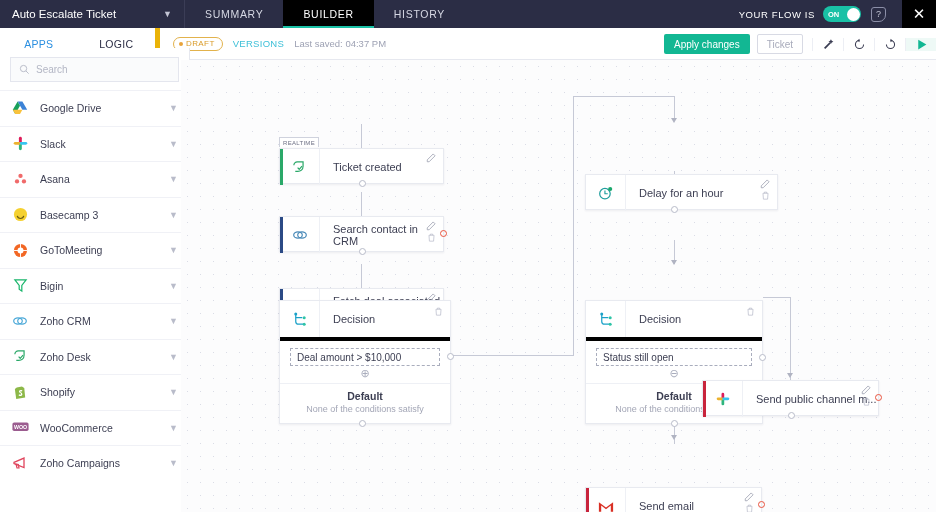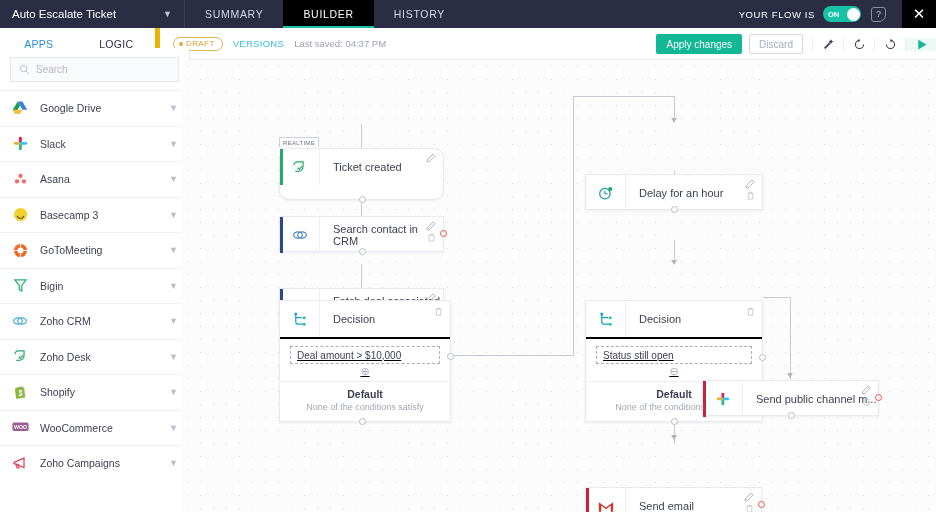--- a/index.html
+++ b/index.html
@@ -152,21 +152,21 @@
   .node-actions .ac { color: #9da0b0; line-height: 1; }
   .err-dot {
     position: absolute; width: 7px; height: 7px; border-radius: 50%;
     border: 1.3px solid #e8543f; right: -4px; top: 13px;
   }
   .realtime-badge {
     position: absolute; top: -12px; left: -1px; font-size: 6px; color: #6d7085;
     border: 1px solid #cfd2dd; border-bottom: none; background: #fff;
     padding: 1.5px 3px 1px 3px; letter-spacing: .3px;
   }
-  .dec-body { border-top: 2px solid #000000; padding: 7px 10px 0 10px; text-decoration: underline; }
+  .dec-body { border-top: 4px solid #000000; padding: 7px 10px 0 10px; }
   .cond-box {
     border: 1px dashed #a9adbd; height: 18px; display: flex; align-items: center;
     padding: 0 6px; font-size: 10px; color: #3c3e52;
   }
   .dec-plus {
     text-align: center; margin-top: 2px; color: #a9adbd; font-size: 11px; line-height: 1;
   }
   .dec-default {
     border-top: 1px solid #eef0f5; margin-top: 4px; padding: 6px 0 9px 0; text-align: center;
   }
@@ -233,21 +233,21 @@
   <div class="statusrow">
     <div class="draft-pill">
       <span class="dot"></span>
       <span>DRAFT</span>
     </div>
     <span class="versions-link">VERSIONS</span>
     <span class="saved-text">Last saved: 04:37 PM</span>
   </div>
   <div class="toolbar-right">
     <button class="apply-btn">Apply changes</button>
-    <button class="discard-btn">Discard</button>
+    <button class="discard-btn">Ticket</button>
     <div class="tool-icon">
       <svg class="svgico" width="13" height="13" viewBox="0 0 16 16">
           <path d="M11 1.5l1 2 2 1-2 1-1 2-1-2-2-1 2-1z" fill="#3a3c52"></path>
           <path d="M9.2 5.3L2.5 12 4 13.5l6.7-6.7z" fill="#3a3c52"></path>
         </svg>
     </div>
     <div class="tool-icon">
       <svg class="svgico" width="13" height="13" viewBox="0 0 16 16">
           <path d="M8 3a5 5 0 1 0 5 5" stroke="#3a3c52" stroke-width="1.3" fill="none"></path>
           <path d="M8 0.8v4.4L5.3 3z" fill="#3a3c52"></path>
@@ -424,21 +424,21 @@
   <div class="conn v" style="left:493px; top:180px; height:24px;"></div>
   <div class="arrow" style="left:490px; top:200px;"></div>
 
   <div class="conn v" style="left:493px; top:356px; height:28px;"></div>
   <div class="arrow" style="left:490px; top:375px;"></div>
 
   <div class="conn h" style="left:582px; top:237px; width:27px;"></div>
   <div class="conn v" style="left:609px; top:237px; height:83px;"></div>
   <div class="arrow" style="left:606px; top:313px;"></div>
 
-  <div class="node" style="left:98px; top:88px; width:165px; height:52px;border-radius:10px;">
+  <div class="node" style="left:98px; top:88px; width:165px; height:36px;">
     <div class="realtime-badge">REALTIME</div>
     <div class="node-head">
       <div class="node-accent" style="background:#2aa868;"></div>
       <div class="node-ico">
         <svg class="svgico" width="15" height="15" viewBox="0 0 16 16">
             <path d="M2 5.5c0-2 1.6-3.4 3.6-3.4h6.2v4.6c0 3.4-2.6 5.4-5.6 5.4H3.5" fill="none" stroke="#2aa868" stroke-width="1.3"></path>
             <path d="M6 8.2l1.7 1.7 3-3.4" fill="none" stroke="#2aa868" stroke-width="1.3"></path>
           </svg>
       </div>
       <div class="node-label">Ticket created</div>
@@ -532,21 +532,21 @@
       <div class="dec-plus">⊕</div>
     </div>
     <div class="dec-default">
       <div class="d1">Default</div>
       <div class="d2">None of the conditions satisfy</div>
     </div>
     <div class="port" style="right:-4px; top:52px;"></div>
     <div class="port" style="left:79px; bottom:-4px;"></div>
   </div>
 
-  <div class="node" style="left:404px; top:114px; width:178px; height:36px;">
+  <div class="node" style="left:404px; top:114px; width:193px; height:36px;">
     <div class="node-head">
       <div class="node-ico">
         <svg class="svgico" width="15" height="15" viewBox="0 0 16 16">
             <circle cx="7.4" cy="8.2" r="5.6" fill="none" stroke="#1f9d9d" stroke-width="1.3"></circle>
             <path d="M7.4 4.8v3.4h3" fill="none" stroke="#1f9d9d" stroke-width="1.2"></path>
             <circle cx="13" cy="3.2" r="2.2" fill="#1aa86c"></circle>
           </svg>
       </div>
       <div class="node-label">Delay for an hour</div>
       <div class="node-actions">

